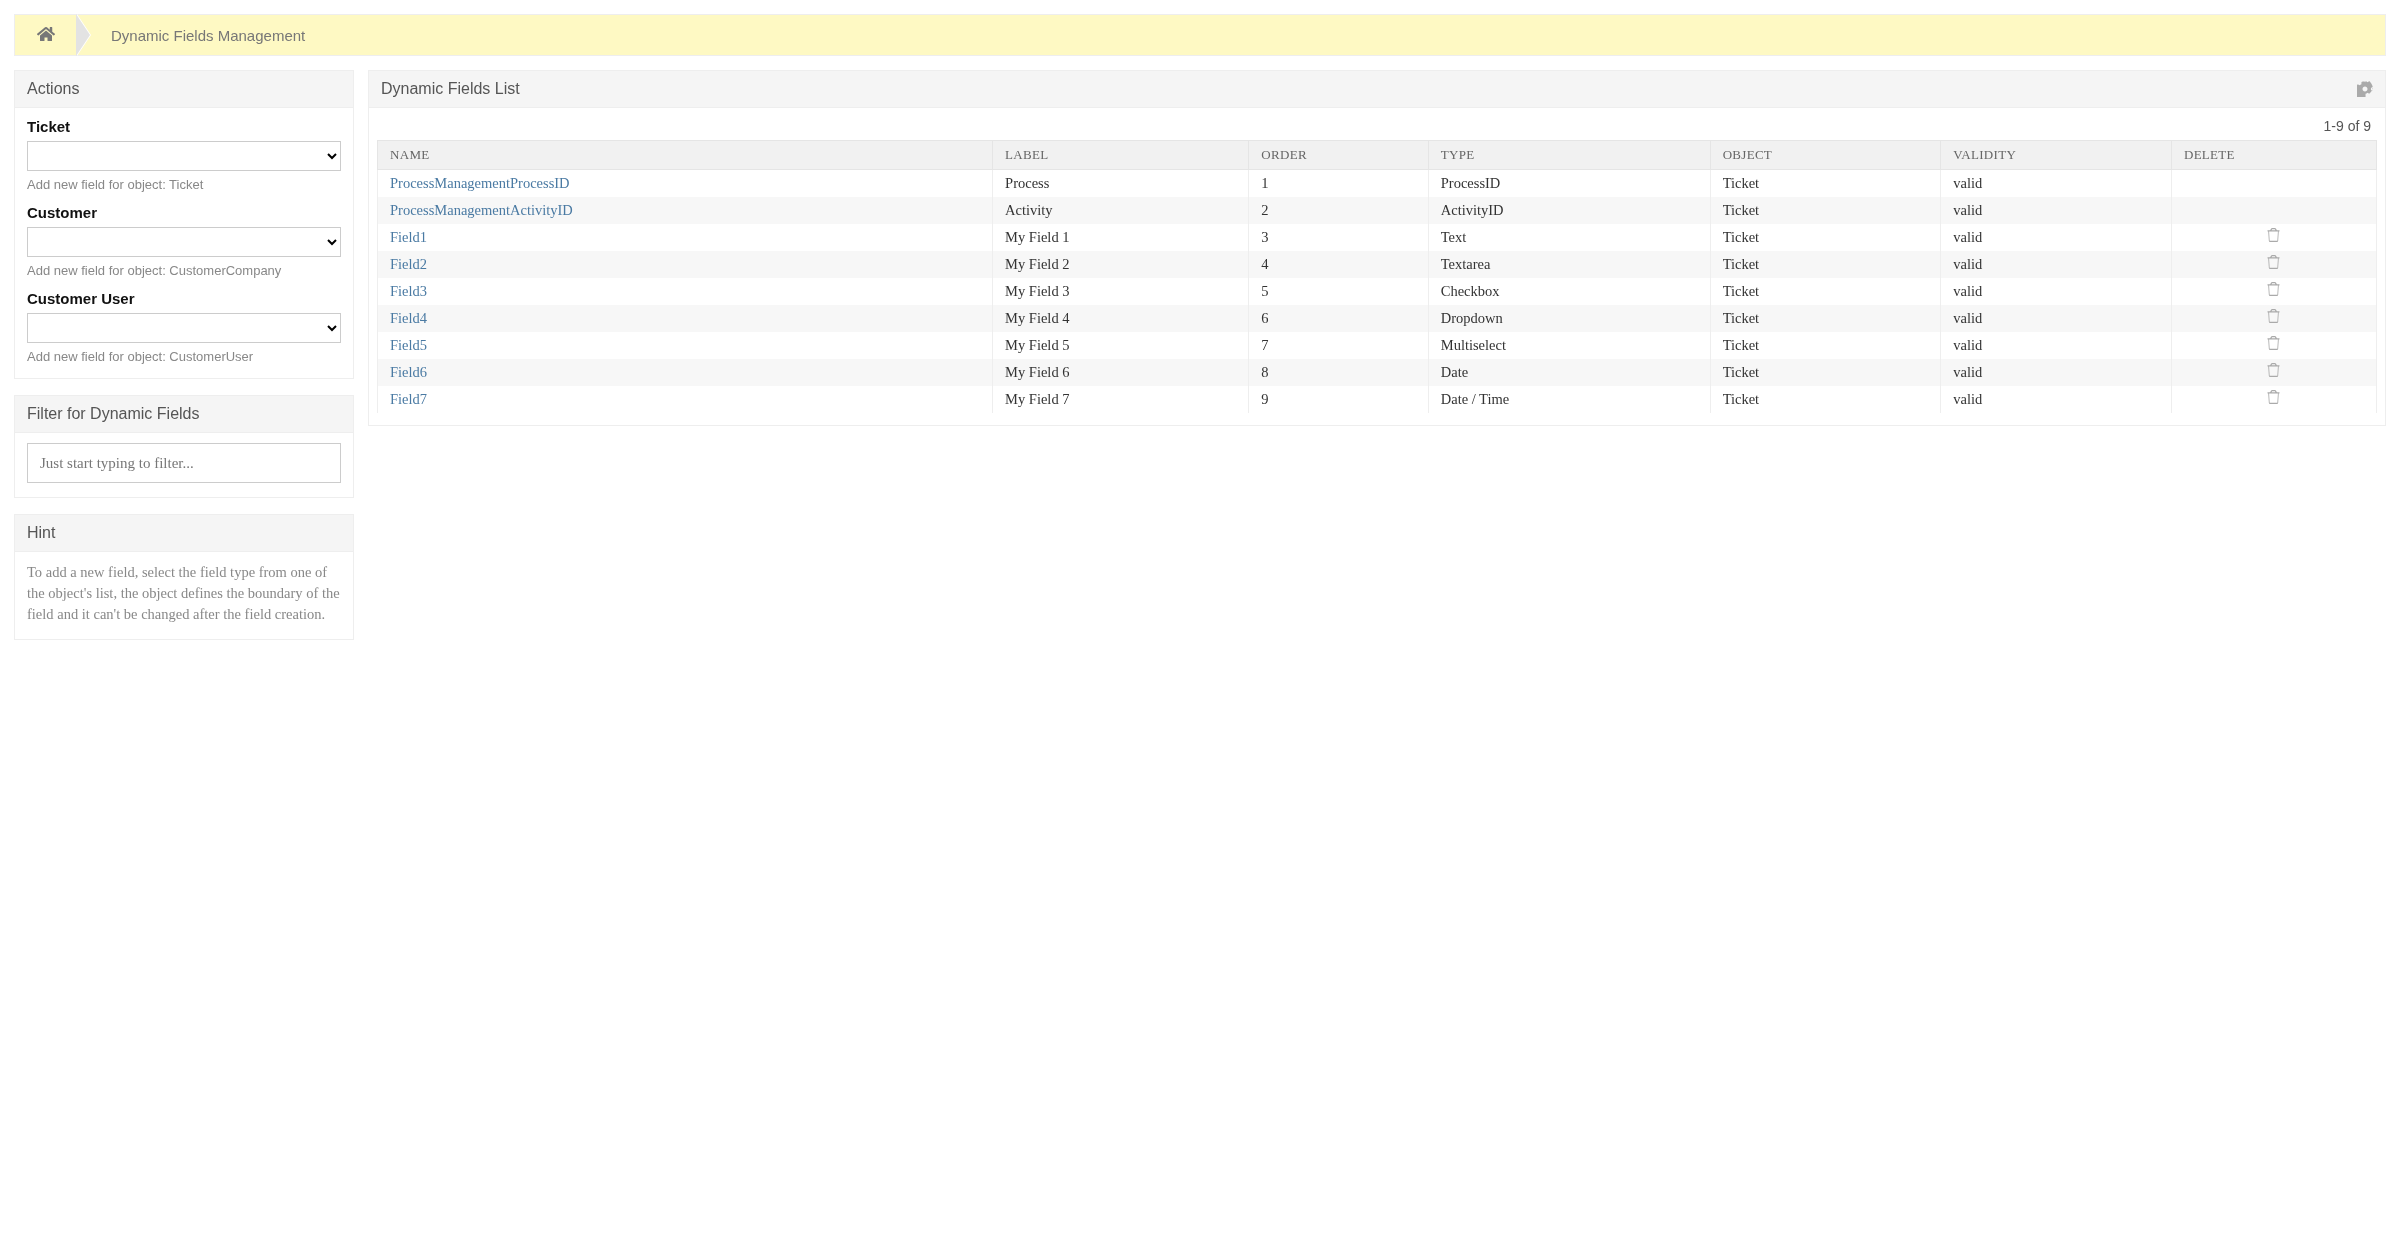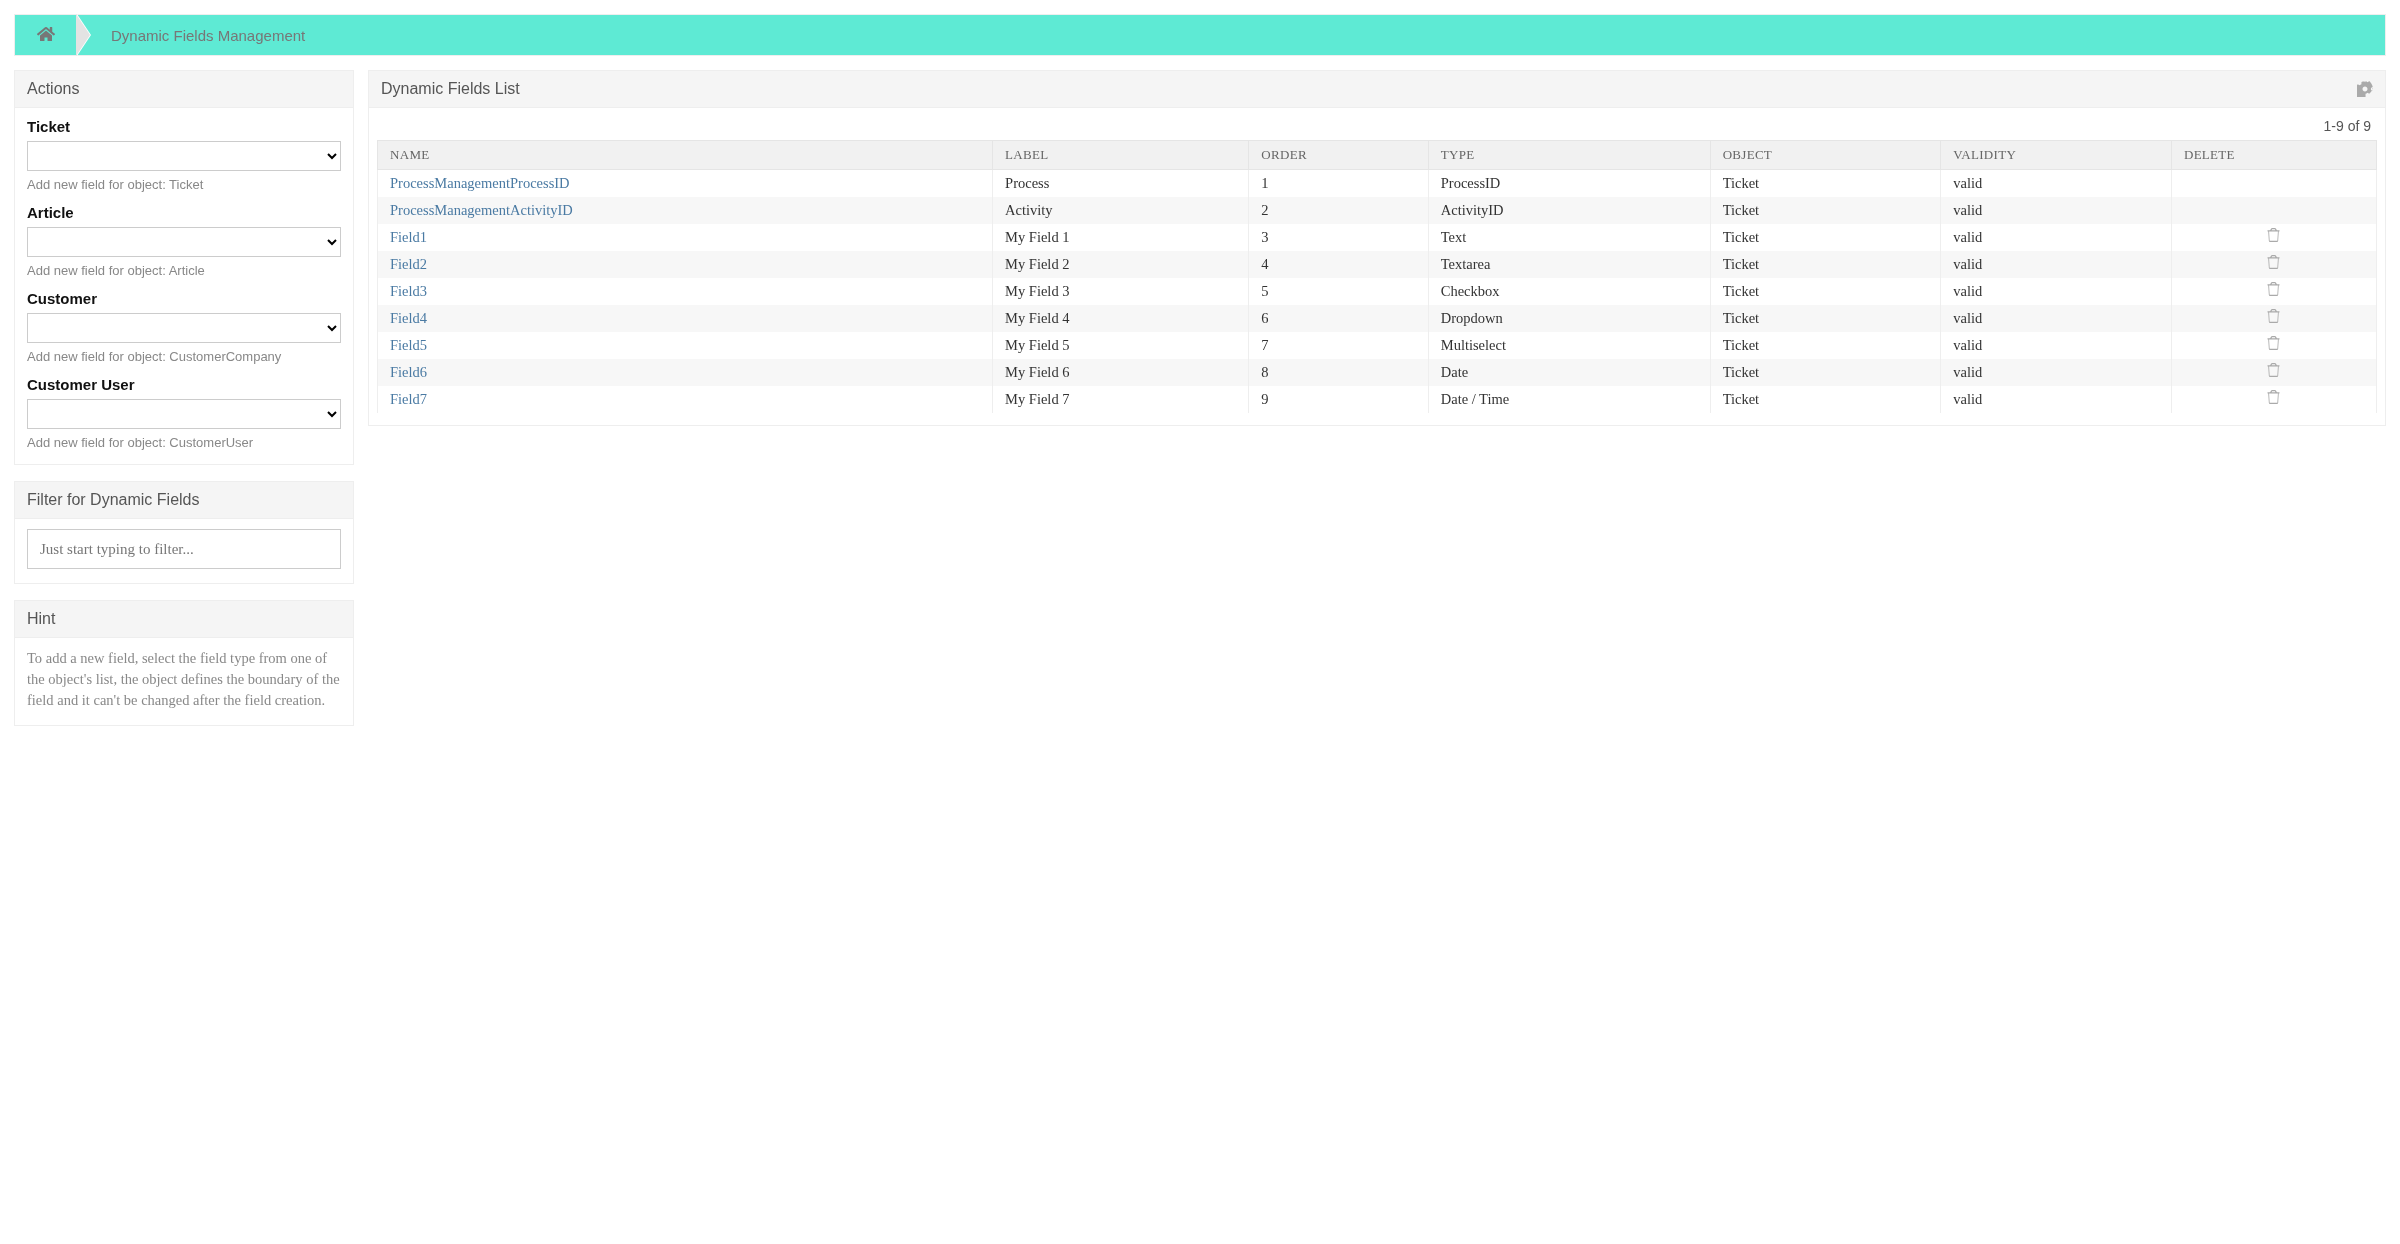--- a/index.html
+++ b/index.html
@@ -8,21 +8,21 @@
     font-size: 14px;
     color: #333;
     background: #fff;
     padding: 0 14px;
   }
 
   
   .breadcrumb {
     display: flex;
     align-items: center;
-    background: #5eead4;
+    background: #fef9c3;
     border: 1px solid #eee;
     margin: 14px 0;
     height: 42px;
   }
   .breadcrumb-home {
     width: 62px;
     height: 100%;
     display: flex;
     align-items: center;
     justify-content: center;
@@ -214,21 +214,20 @@
 <div class="layout">
 
   <div class="sidebar">
 
     <div class="panel">
       <div class="panel-header">
         <span>Actions</span>
       </div>
       <div class="panel-body" id="actions-body">
           <div class="action-group"><div class="action-label">Ticket</div><select class="action-select"><option></option></select><div class="action-help">Add new field for object: Ticket</div></div>
-          <div class="action-group"><div class="action-label">Article</div><select class="action-select"><option></option></select><div class="action-help">Add new field for object: Article</div></div>
           <div class="action-group"><div class="action-label">Customer</div><select class="action-select"><option></option></select><div class="action-help">Add new field for object: CustomerCompany</div></div>
           <div class="action-group"><div class="action-label">Customer User</div><select class="action-select"><option></option></select><div class="action-help">Add new field for object: CustomerUser</div></div>
         </div>
     </div>
 
     <div class="panel">
       <div class="panel-header">
         <span>Filter for Dynamic Fields</span>
       </div>
       <div class="panel-body">

